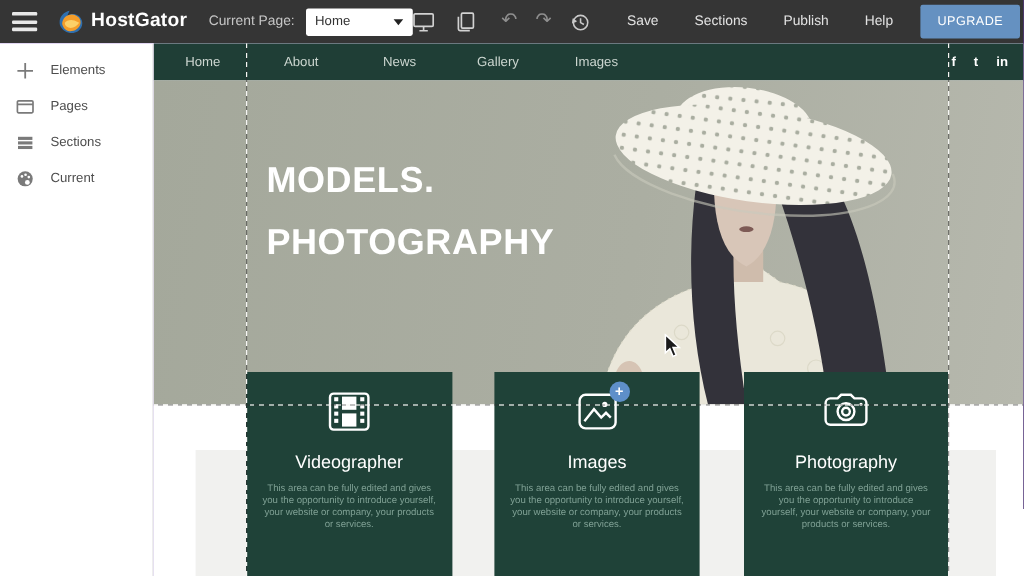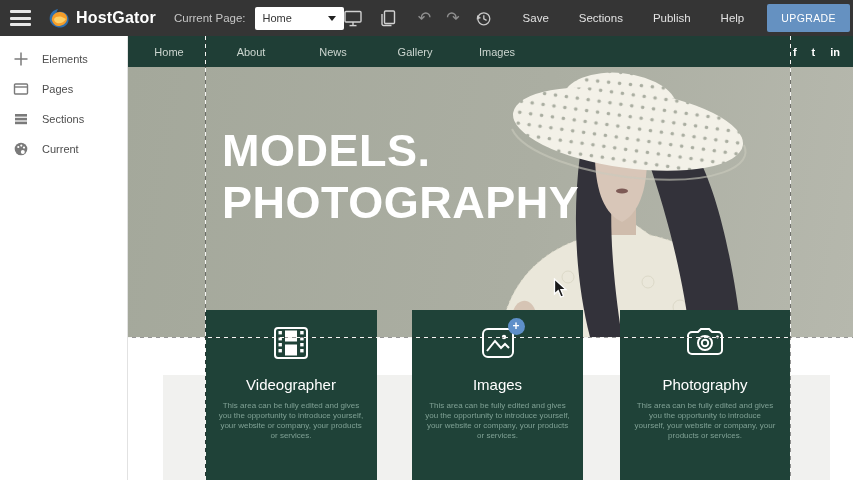--- a/index.html
+++ b/index.html
@@ -38,21 +38,21 @@
   .canvas{position:absolute;left:128px;top:36px;width:725px;height:444px;background:#fff;overflow:hidden;}
   .site-nav{position:absolute;left:0;top:0;width:725px;height:31px;background:#1f3e36;
             display:flex;align-items:center;}
   .nav-item{width:82px;text-align:center;color:#ccd6d0;font-size:11px;cursor:pointer;}
   .nav-social{margin-left:auto;display:flex;gap:15px;margin-right:13px;}
   .soc{color:#fff;font-size:11px;font-weight:bold;cursor:pointer;}
 
   .hero{position:absolute;left:0;top:31px;width:725px;height:270px;
         background:linear-gradient(100deg,#a4a89b 0%,#abaea2 55%,#b6b8ad 100%);overflow:hidden;}
   .hero-title{position:absolute;left:94px;top:58px;color:#fff;font-weight:bold;
-              font-size:45px;line-height:52px;letter-spacing:.5px;}
+              font-size:30px;line-height:52px;letter-spacing:.5px;}
   .hero-art{position:absolute;left:0;top:0;}
 
   .gray-block{position:absolute;left:35px;top:339px;width:667px;height:105px;background:#f1f1ef;}
 
   .card{position:absolute;top:274px;height:170px;background:#1f4238;text-align:center;}
   .card-icon{margin-top:16px;display:inline-block;position:relative;}
   .card-title{color:#fff;font-size:15px;margin-top:12px;}
   .card-body{color:#7fa094;font-size:8px;line-height:10px;margin:8px 13px 0;}
   .badge-plus{position:absolute;top:-8px;right:-9px;width:17px;height:17px;border-radius:50%;
               background:#5e8fc9;color:#fff;font-size:12px;font-weight:bold;line-height:17px;text-align:center;}

